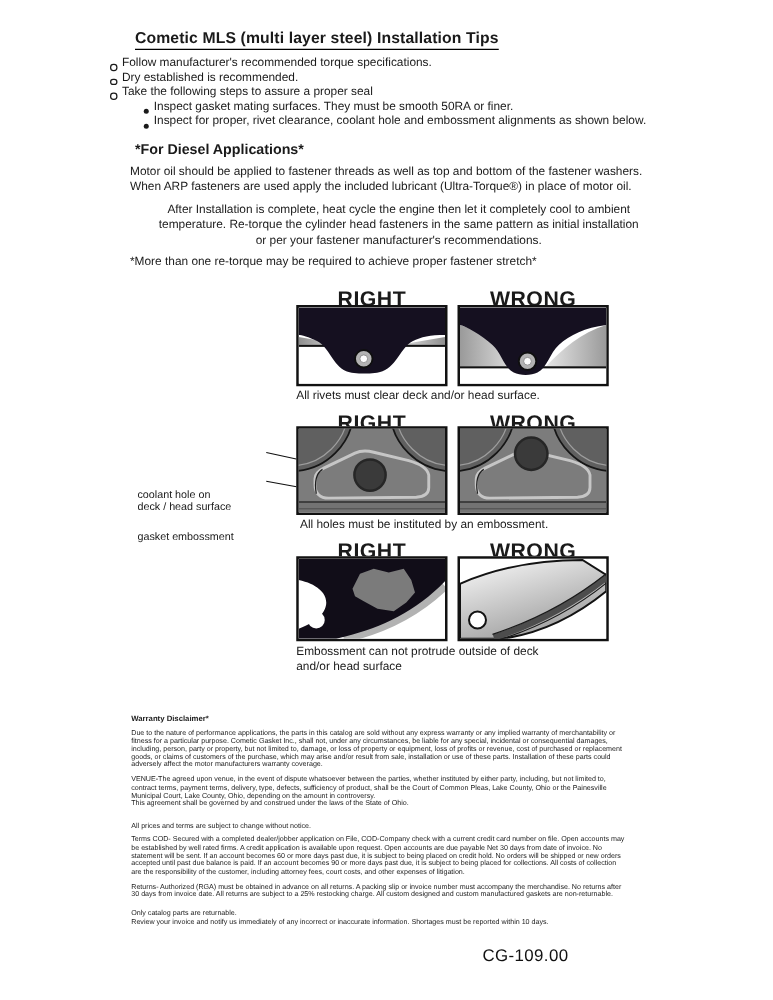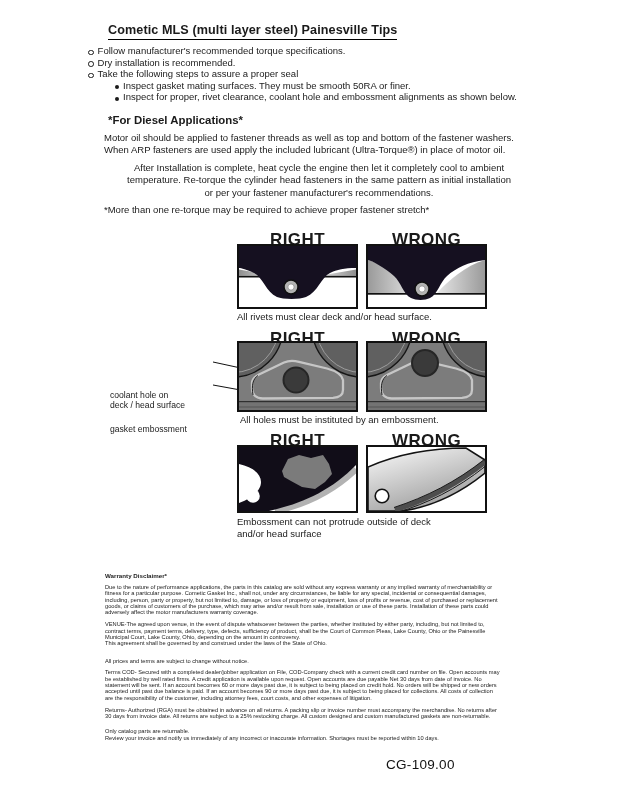--- a/index.html
+++ b/index.html
@@ -9,21 +9,21 @@
     overflow:hidden;
   }
   .abs{position:absolute;}
   
   .page-title{
     left:108px;top:23px;font-size:12.6px;font-weight:bold;
     border-bottom:1.6px solid #000;padding-bottom:2px;letter-spacing:.1px;
   }
   
   .bullets{left:88px;top:45px;width:470px;font-size:9.5px;}
-  .bullet-line{display:flex;align-items:center;line-height:11.6px;}
+  .bullet-line{display:flex;align-items:flex-end;line-height:11.6px;}
   .bullet-line.sub{margin-left:27px;}
   .marker{flex:0 0 auto;margin-top:3.4px;margin-right:4px;}
   .marker.circle{width:3.6px;height:3.6px;border:1px solid #1a1a1a;border-radius:50%;}
   .marker.dot{width:4px;height:4px;background:#1a1a1a;border-radius:50%;margin-top:3.8px;}
   
   .diesel-heading{left:108px;top:114px;font-size:11.4px;font-weight:bold;}
   .para{left:104px;width:430px;font-size:9.5px;}
   .para div{line-height:12.3px;white-space:nowrap;}
   .p1{top:132px;} .p2{top:162px;text-align:center;} .pnote{top:204px;}
   
@@ -40,30 +40,30 @@
   .wpara{margin:0 0 5.5px 0;}
   .wpara div{line-height:6.35px;white-space:nowrap;}
   .wpara.gap-lg{margin-bottom:11px;}
   .wpara.gap-md{margin-bottom:9px;}
   
   .page-number{left:386px;top:757px;font-size:13.5px;letter-spacing:.3px;color:#111;}
 </style>
 </head>
 <body>
 
-<div class="abs page-title">Cometic MLS (multi layer steel) Painesville Tips</div>
+<div class="abs page-title">Cometic MLS (multi layer steel) Installation Tips</div>
 
 <div class="abs bullets">
   <div class="bullet-line">
     <span class="marker circle"></span>
     <span>Follow manufacturer's recommended torque specifications.</span>
   </div>
   <div class="bullet-line">
     <span class="marker circle"></span>
-    <span>Dry installation is recommended.</span>
+    <span>Dry established is recommended.</span>
   </div>
   <div class="bullet-line">
     <span class="marker circle"></span>
     <span>Take the following steps to assure a proper seal</span>
   </div>
   <div class="bullet-line sub">
     <span class="marker dot"></span>
     <span>Inspect gasket mating surfaces.  They must be smooth 50RA or finer.</span>
   </div>
   <div class="bullet-line sub">

